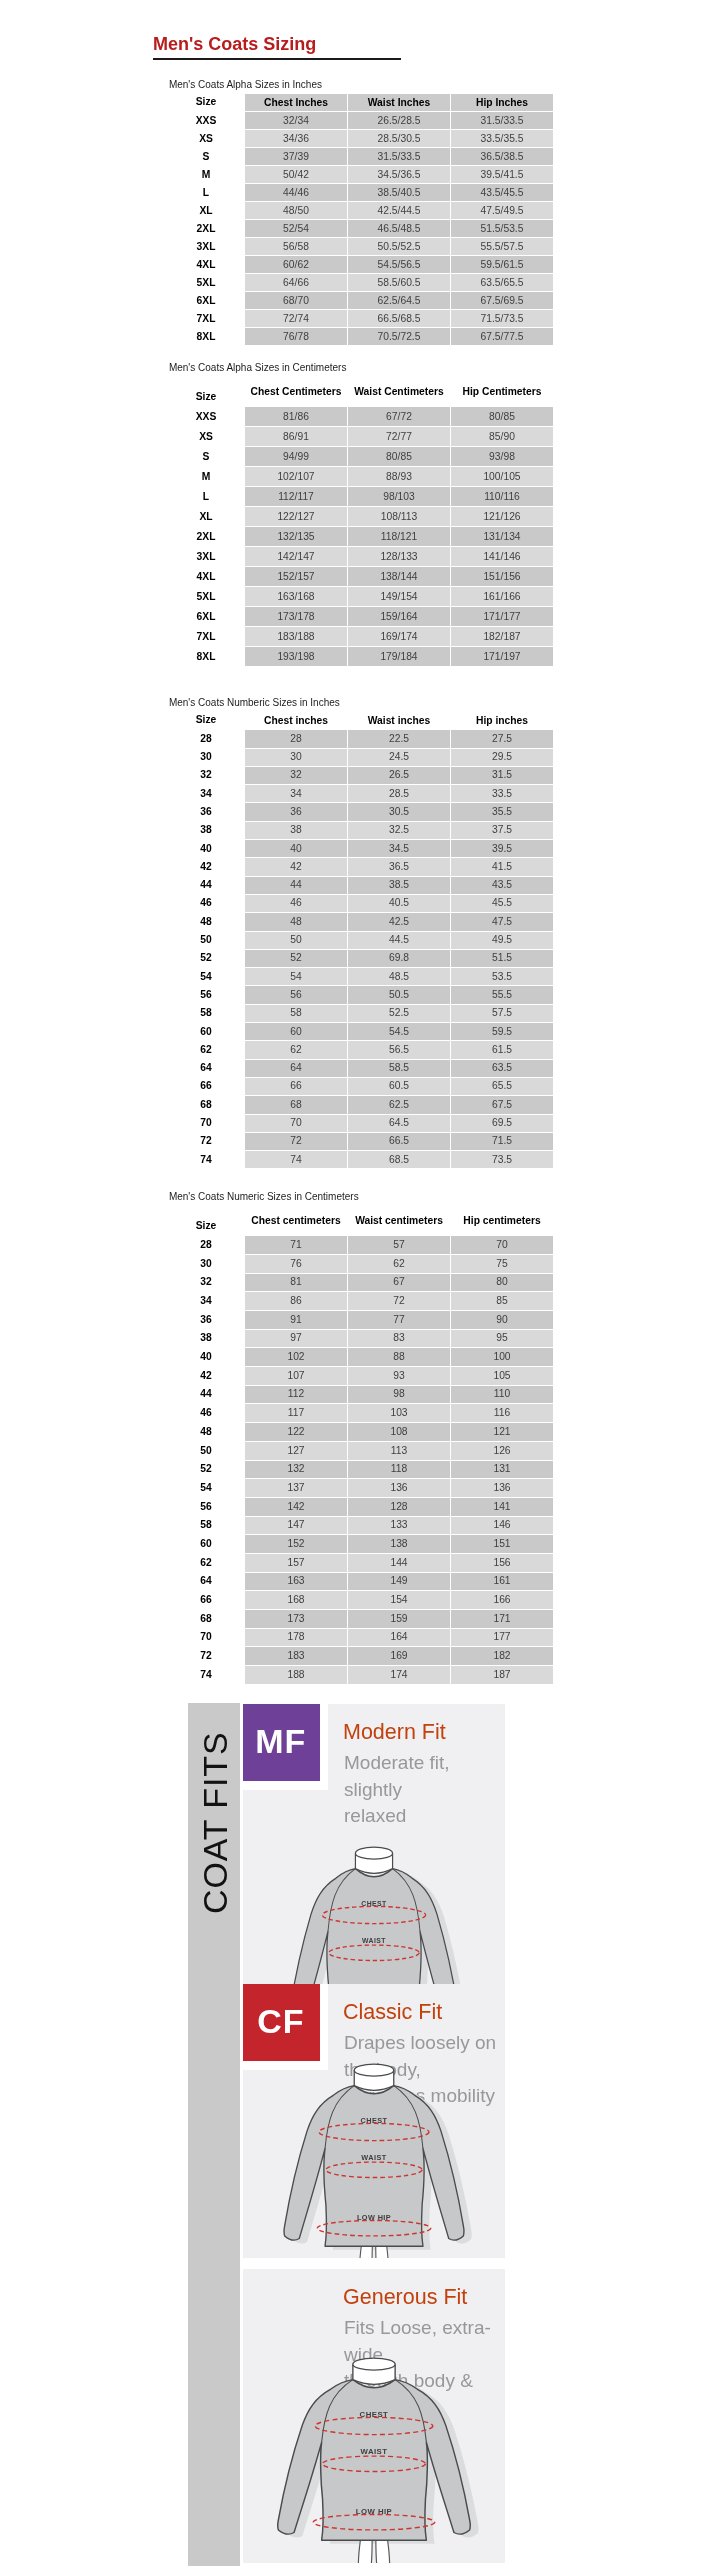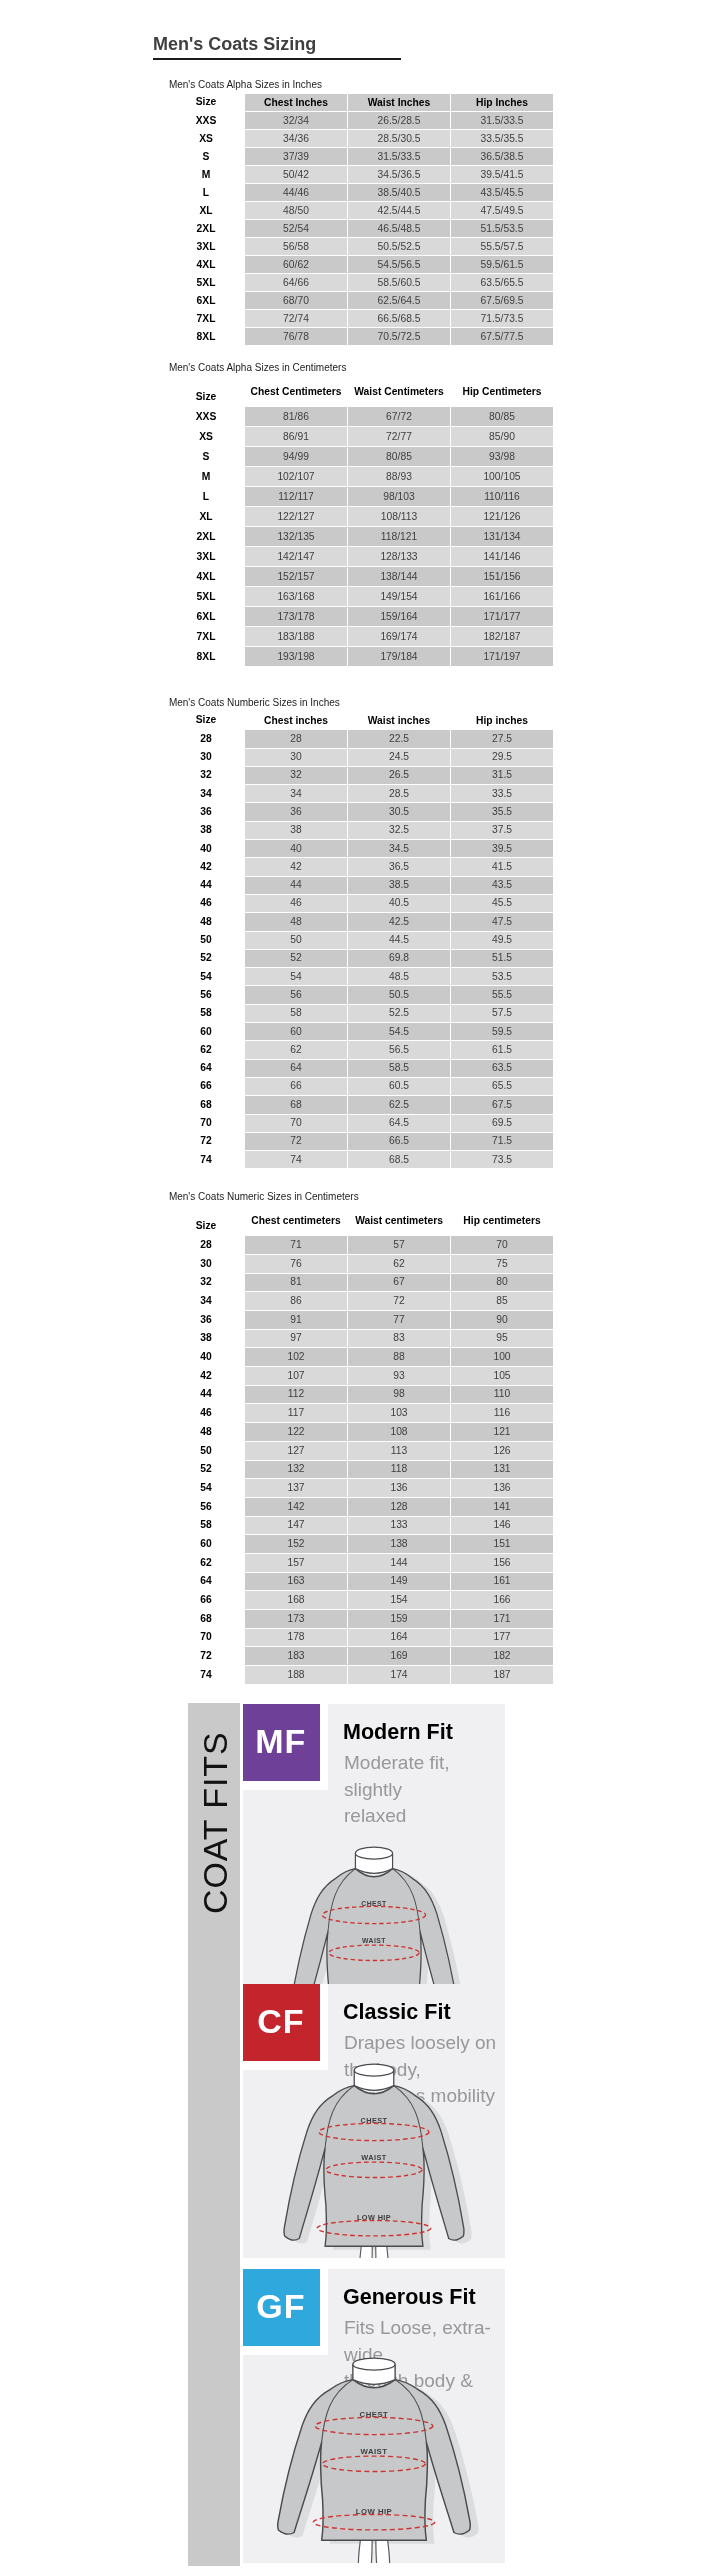--- a/index.html
+++ b/index.html
@@ -1,20 +1,20 @@
 <!DOCTYPE html>
 <html style="font-size:13.7px"><head>
 <meta charset="utf-8">
 <style>
   html,body{margin:0;padding:0;background:#fff;}
   #page{position:relative;width:716px;height:2576px;background:#ffffff;
         font-family:"Liberation Sans", sans-serif;overflow:hidden;}
 
   
-  .doc-title{position:absolute;left:153px;top:34px;font-size:18px;font-weight:bold;color:#404040;}
+  .doc-title{position:absolute;left:153px;top:34px;font-size:18px;font-weight:bold;color:#b91c1c;}
   .title-rule{position:absolute;left:153px;top:58px;width:248px;height:1.7px;background:#1a1a1a;}
 
   
   .tblock{position:absolute;left:168px;width:385px;}
   .tb0{top:79px;} .tb1{top:362px;} .tb2{top:697px;} .tb3{top:1191px;}
   .theading{font-size:10px;color:#1c1c1c;margin:0 0 4.3px 0.9px;}
   .trow{display:flex;}
   .c{width:103px;box-sizing:border-box;border-left:1.7px solid #fff;border-bottom:1.2px solid #fff;
      display:flex;align-items:center;justify-content:center;font-size:10.3px;color:#3f3f3f;
      text-align:center;line-height:1.2;}
@@ -31,21 +31,21 @@
 
   
   #fits-bar{position:absolute;left:188px;top:1703px;width:52px;height:863px;background:#c9c9c9;}
   .bar-label{position:absolute;left:7.7px;top:211px;transform-origin:0 0;transform:rotate(-90deg);
              font-size:34px;color:#121212;letter-spacing:0.9px;white-space:nowrap;}
   .fit{position:absolute;left:243px;width:262px;background:#f0eff1;overflow:hidden;}
   .f0{top:1704px;height:337px;} .f1{top:1984px;height:274px;} .f2{top:2269px;height:294px;}
   .badgewrap{position:absolute;top:-1.7px;left:-1.7px;width:87px;height:88px;background:#fff;}
   .badge{width:79px;height:79px;display:flex;align-items:center;justify-content:center;
          font-size:34px;font-weight:bold;color:#fff;letter-spacing:0.9px;}
-  .fit-title{position:absolute;left:100px;top:15.5px;font-size:21.5px;font-weight:bold;color:#000000;}
+  .fit-title{position:absolute;left:100px;top:15.5px;font-size:21.5px;font-weight:normal;color:#c2410c;}
   .fit-desc{position:absolute;left:101px;top:46px;font-size:19px;color:#97989b;line-height:1.4;}
   .coat{position:absolute;bottom:-13.7px;left:50%;transform:translateX(-50%);transform-origin:50% 100%;}
   .f0 .coat{transform:translateX(-50%) scaleX(.94);}
   .f2 .coat{transform:translateX(-50%) scaleX(1.07);bottom:-3.4px;}
 </style>
 </head>
 <body>
 
 <div id="page">
 
@@ -581,23 +581,20 @@
         <text class="lbl-chest" x="150" y="74" text-anchor="middle" font-size="8.5" font-weight="bold" fill="#3d3d3d" letter-spacing="0.5">CHEST</text>
         <ellipse cx="150" cy="85" rx="64" ry="10" fill="none" stroke="#cf3530" stroke-width="1.6" stroke-dasharray="5.5 3.5"></ellipse>
         <text class="lbl-waist" x="150" y="118" text-anchor="middle" font-size="8.5" font-weight="bold" fill="#3d3d3d" letter-spacing="0.5">WAIST</text>
         <ellipse cx="150" cy="129" rx="56" ry="9" fill="none" stroke="#cf3530" stroke-width="1.6" stroke-dasharray="5.5 3.5"></ellipse>
         <text class="lbl-hip" x="150" y="187" text-anchor="middle" font-size="8.5" font-weight="bold" fill="#3d3d3d" letter-spacing="0.5">LOW HIP</text>
         <ellipse cx="150" cy="197" rx="66" ry="9" fill="none" stroke="#cf3530" stroke-width="1.6" stroke-dasharray="5.5 3.5"></ellipse>
       </svg>
     </div>
 
     <div class="fit f2">
-      <div class="badgewrap">
-        <div class="badge" style="background: rgb(47, 169, 221);">GF</div>
-      </div>
       <div class="fit-title">Generous Fit</div>
       <div class="fit-desc">Fits Loose, extra-wide<br>through body &amp; sleeves</div>
       <svg class="coat" width="258" height="213" viewBox="0 0 300 248">
         <path transform="translate(9,4)" fill="#dbdcde" d="M103,42 C112,35 120,32 127,31 Q150,50 173,31 C180,32 188,35 197,42 C214,52 222,66 228,84 C238,116 248,158 254,194 C255,199 255,203 254,206 Q245,214 237,209 C228,178 218,146 207,104 C209,120 208,150 206,170 C205,190 205,205 207,218 L93,218 C95,205 95,190 94,170 C92,150 91,120 93,104 C82,146 72,178 63,209 Q55,214 46,206 C45,203 45,199 46,194 C52,158 62,116 72,84 C78,66 86,52 103,42 Z"></path>
         <path fill="#ffffff" stroke="#58595b" stroke-width="1.3" d="M136,212 C134,226 133,236 133,247 L147,247 C148,236 148,224 148,212 Z"></path>
         <path fill="#ffffff" stroke="#58595b" stroke-width="1.3" d="M152,212 C152,224 152,236 153,247 L167,247 C167,236 166,226 164,212 Z"></path>
         <path fill="#c6c8ca" stroke="#4a4b4e" stroke-width="1.6" stroke-linejoin="round" d="M103,42 C112,35 120,32 127,31 Q150,50 173,31 C180,32 188,35 197,42 C214,52 222,66 228,84 C238,116 248,158 254,194 C255,199 255,203 254,206 Q245,214 237,209 C228,178 218,146 207,104 C209,120 208,150 206,170 C205,190 205,205 207,218 L93,218 C95,205 95,190 94,170 C92,150 91,120 93,104 C82,146 72,178 63,209 Q55,214 46,206 C45,203 45,199 46,194 C52,158 62,116 72,84 C78,66 86,52 103,42 Z"></path>
         <path fill="none" stroke="#4a4b4e" stroke-width="1.2" d="M93,104 C96,72 102,48 127,31"></path>
         <path fill="none" stroke="#4a4b4e" stroke-width="1.2" d="M207,104 C204,72 198,48 173,31"></path>
         <path fill="#ffffff" stroke="#4a4b4e" stroke-width="1.5" d="M127,13 L127,31 Q150,42 173,31 L173,13"></path>

